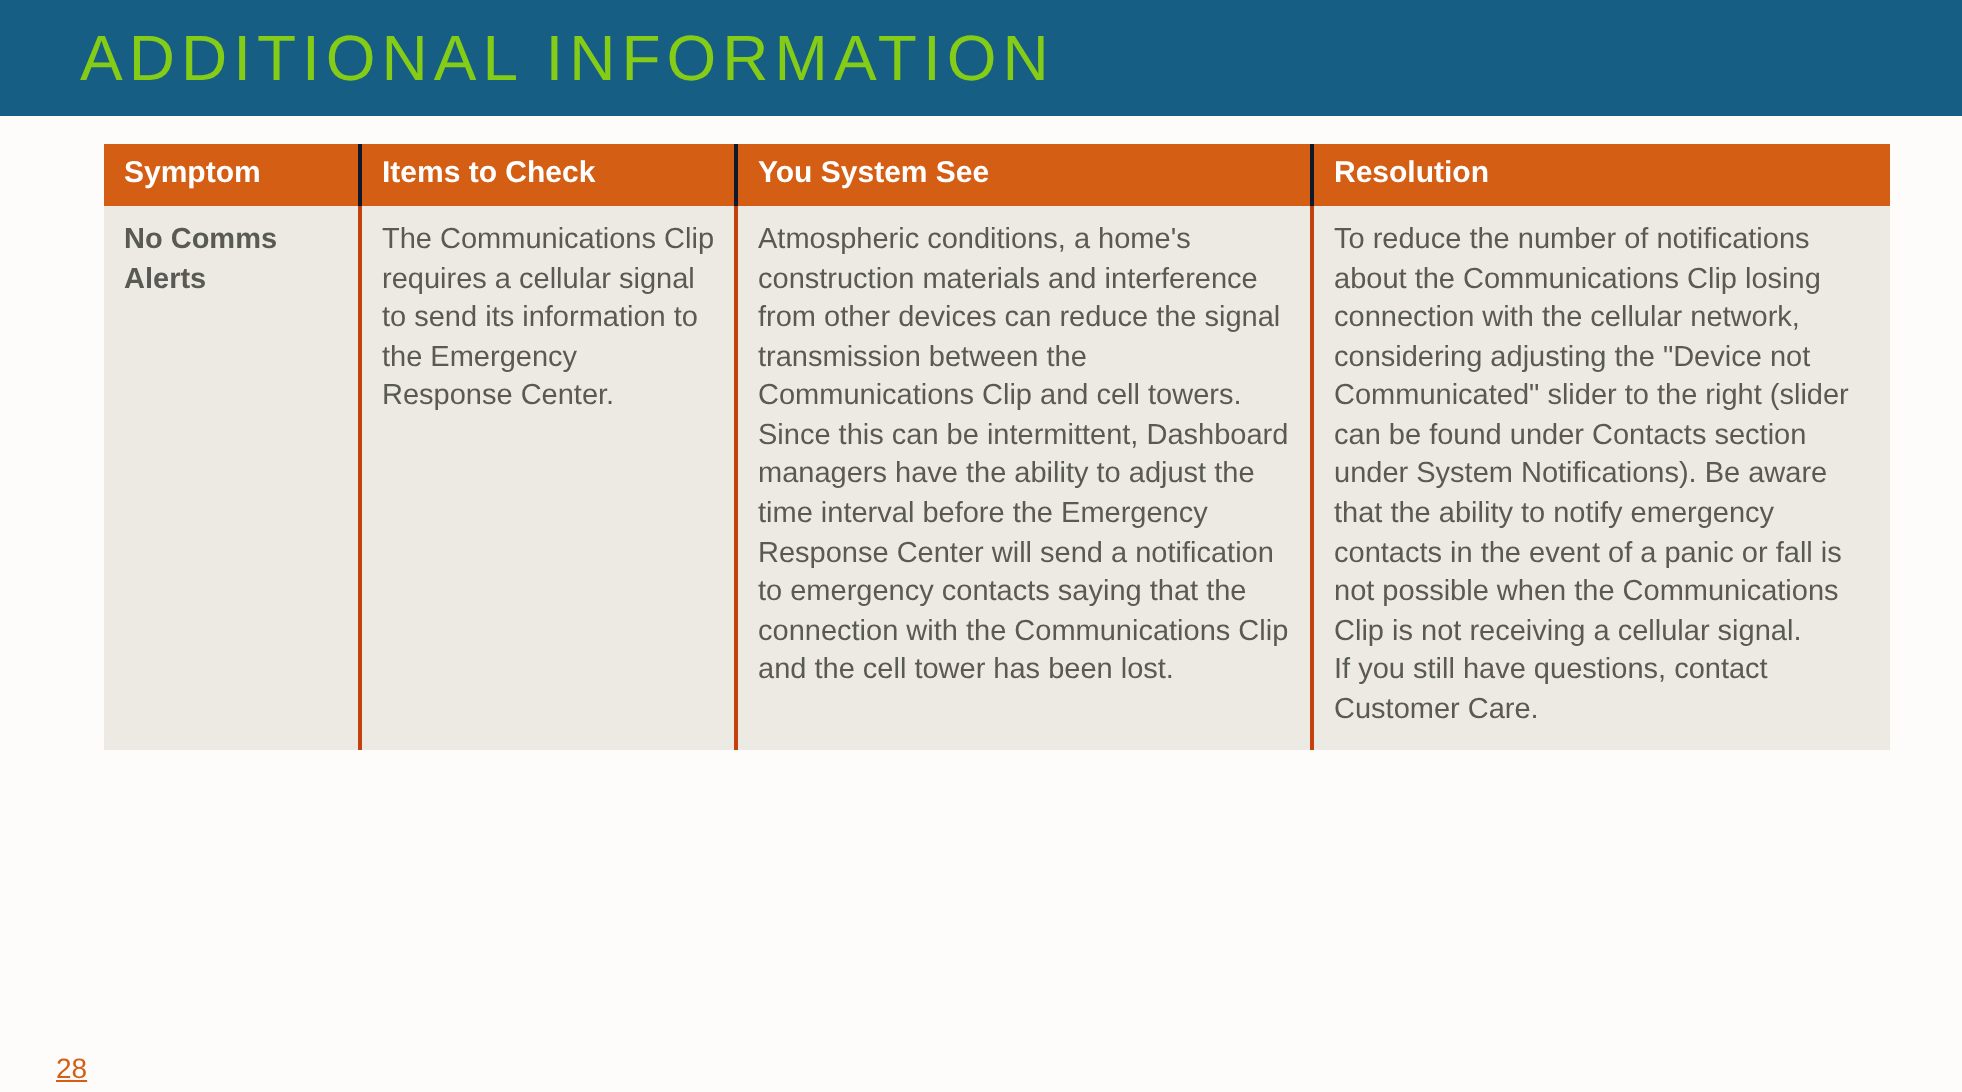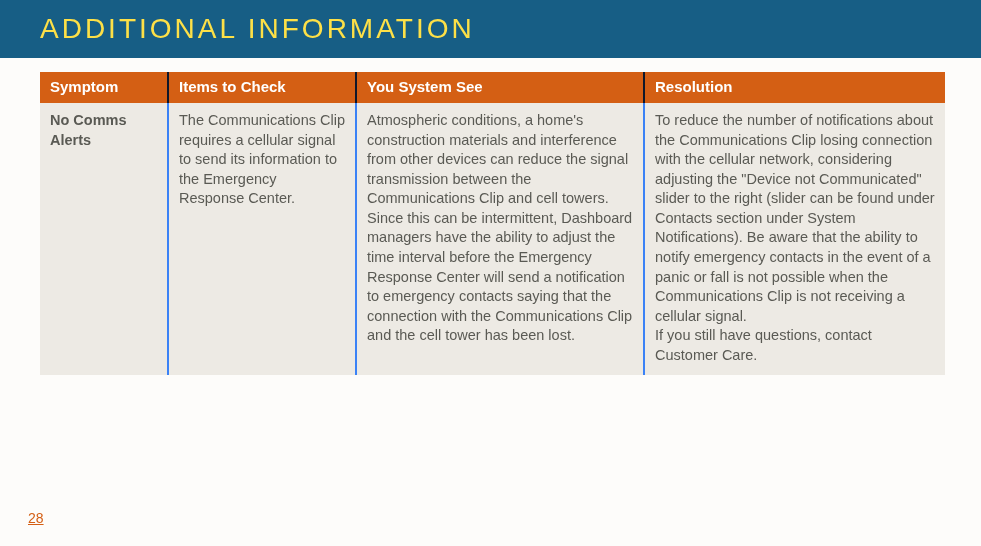--- a/index.html
+++ b/index.html
@@ -11,27 +11,27 @@
       position: relative;
     }
     .header-band {
       background: #175e85;
       height: 58px;
       padding-left: 40px;
       display: flex;
       align-items: center;
     }
     .header-title {
-      color: #fde047;
-      font-size: 28px;
+      color: #84cc16;
+      font-size: 32px;
       letter-spacing: 3px;
       font-weight: 300;
     }
     .content-wrap {
-      padding: 14px 36px 0 40px;
+      padding: 14px 36px 0 52px;
     }
     table.info-table {
       width: 100%;
       border-collapse: collapse;
       table-layout: fixed;
     }
     table.info-table th {
       background: #d45f14;
       color: #ffffff;
       text-align: left;
@@ -40,34 +40,34 @@
       padding: 6px 10px 8px 10px;
       border-left: 2px solid #0f172a;
     }
     table.info-table th:first-child { border-left: none; }
     table.info-table td {
       background: #edeae4;
       color: #5a5a54;
       font-size: 14.5px;
       line-height: 1.35;
       padding: 8px 10px 10px 10px;
-      border-left: 2px solid #3b82f6;
+      border-left: 2px solid #c2410c;
       vertical-align: top;
     }
     table.info-table td:first-child { border-left: none; }
     .col-symptom { width: 128px; }
     .col-items   { width: 188px; }
     .col-see     { width: 288px; }
     .col-res     { width: auto; }
     .symptom-cell { font-weight: 700; color: #4d4d46; margin-top: 36px; }
     .para + .para { }
     .page-number {
       position: absolute;
       left: 28px;
-      bottom: 20px;
+      bottom: 4px;
       color: #d45f14;
       font-size: 14px;
       text-decoration: underline;
     }
   </style>
 </head>
 <body>
 
 <div class="header-band">
   <div class="header-title">ADDITIONAL INFORMATION</div>

